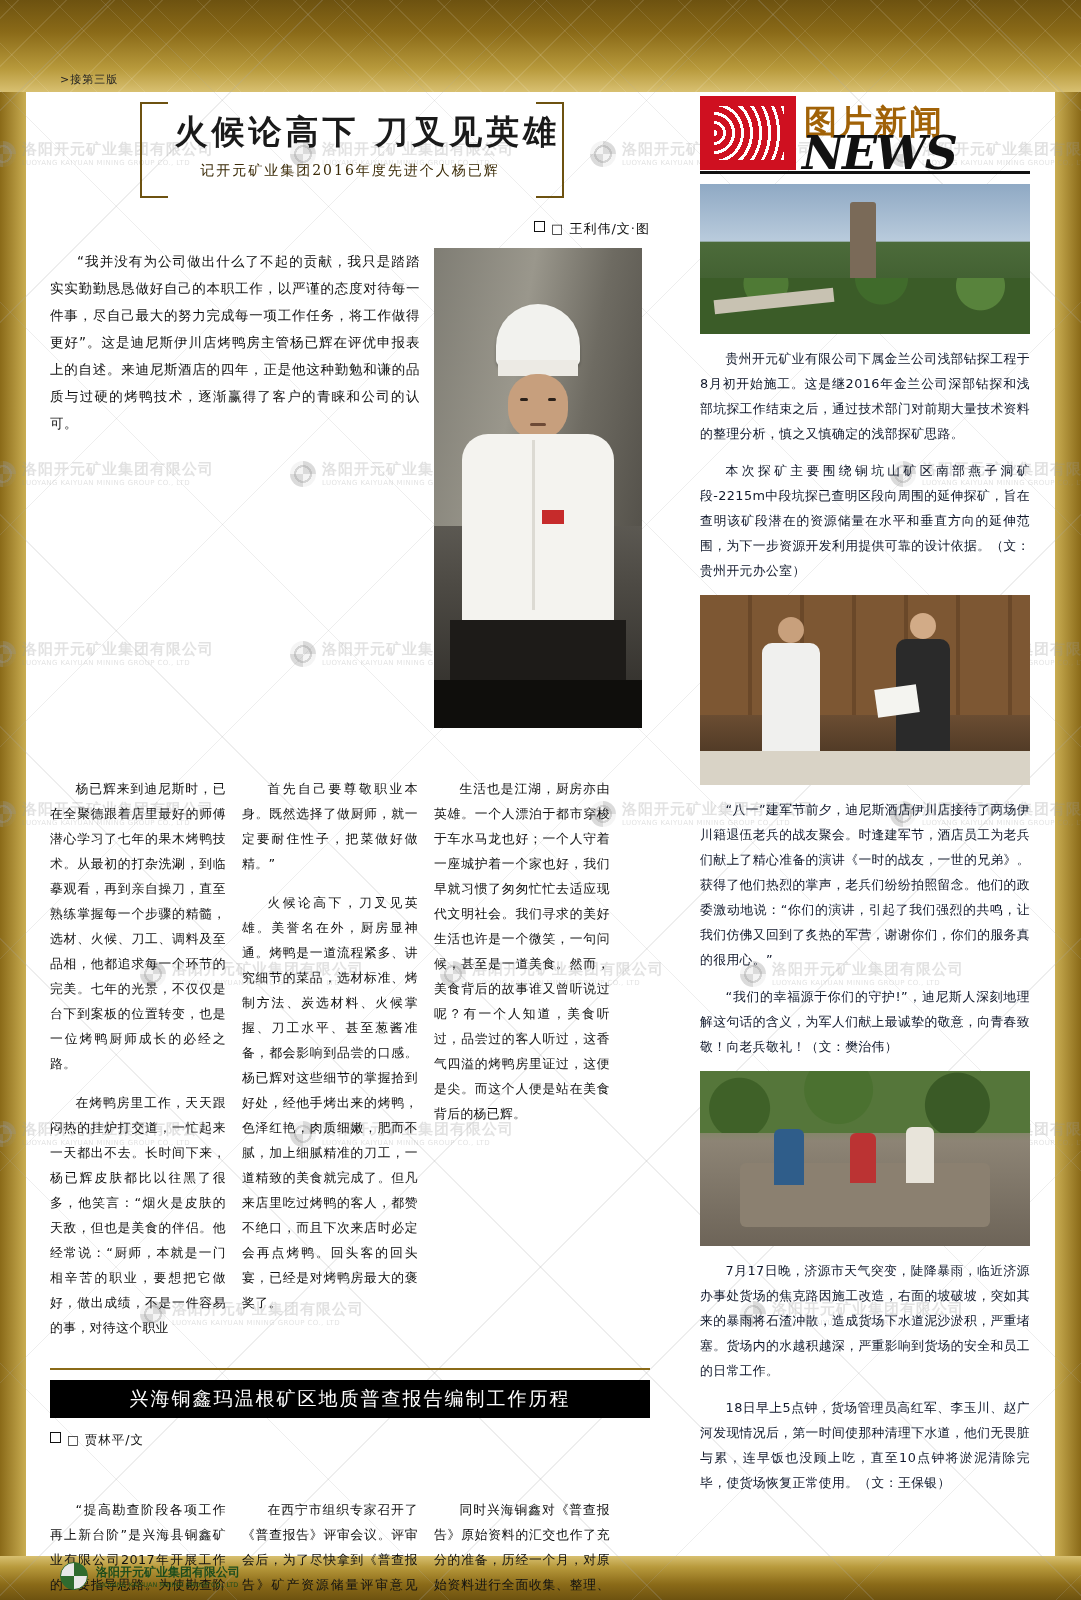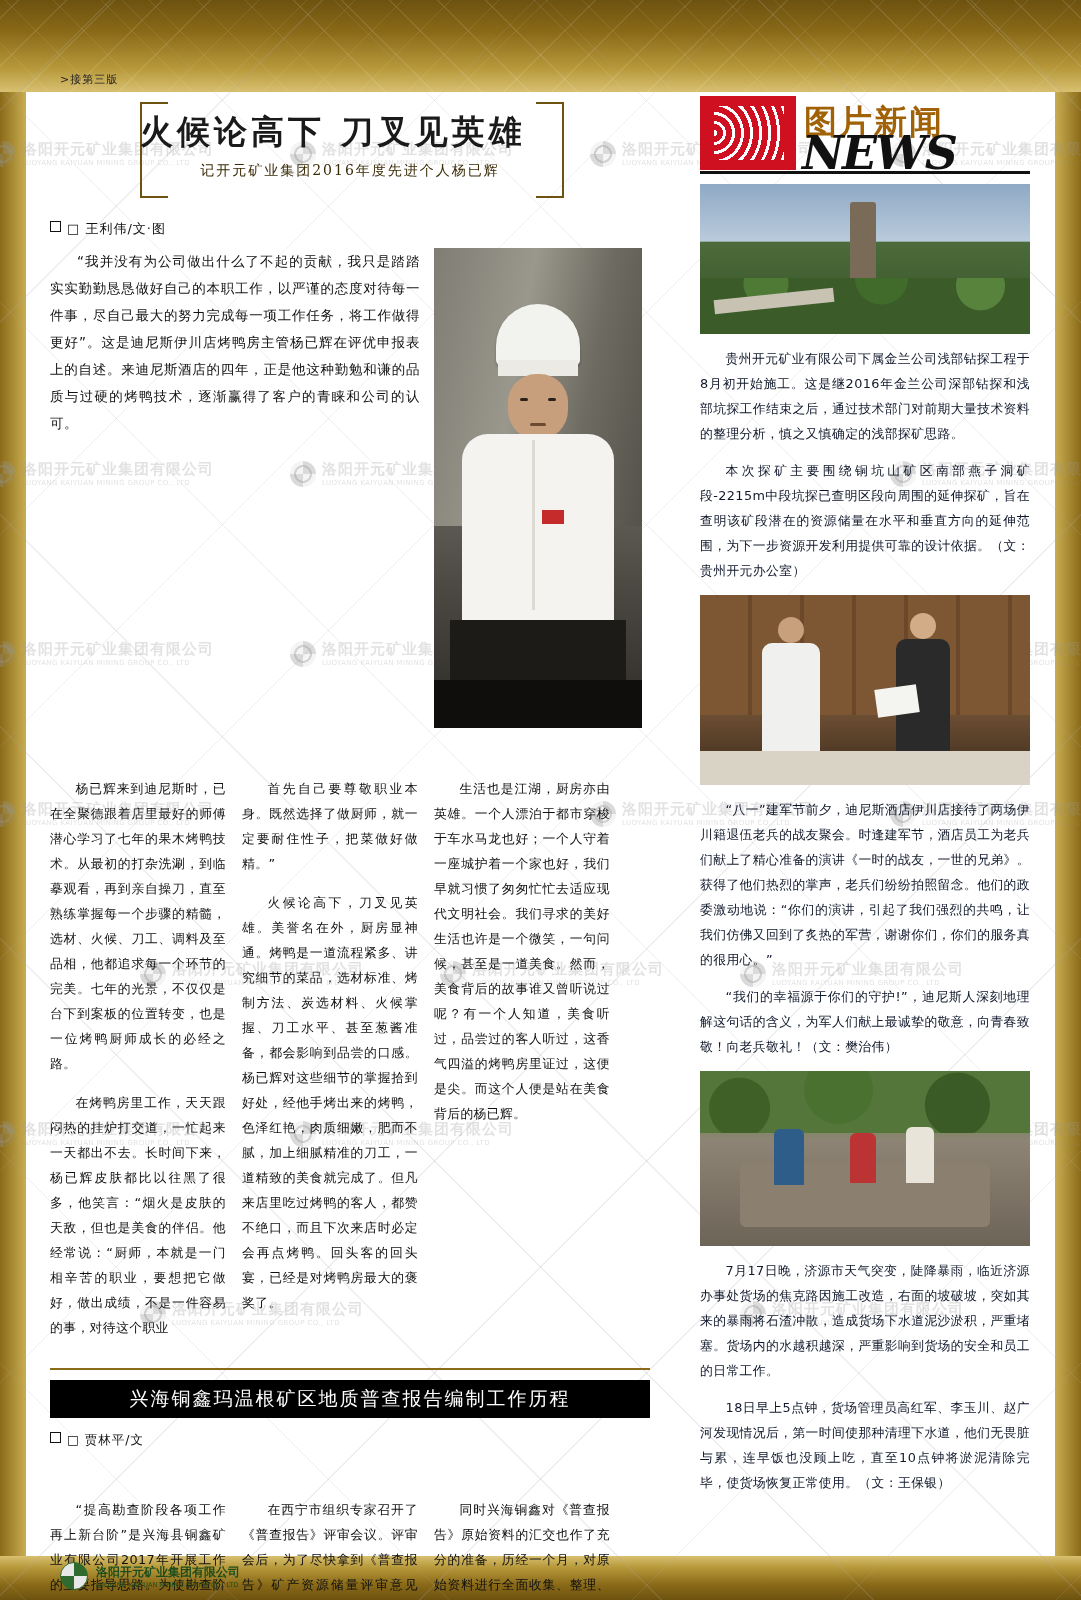--- a/index.html
+++ b/index.html
@@ -78,31 +78,31 @@
   }
   .hl-box:before,.hl-box:after{
     content:"";position:absolute;left:-2px;width:28px;height:2px;background:#6d5210;
   }
   .hl-box:before{top:0;}
   .hl-box:after{bottom:0;}
   .hl-box .cap2{position:absolute;right:-2px;width:28px;height:2px;background:#6d5210;}
   .hl-box .cap2.t{top:0;}
   .hl-box .cap2.b{bottom:0;}
   .hl-main{
-    position:absolute;left:90px;top:14px;width:420px;text-align:left;
+    position:absolute;left:90px;top:14px;width:420px;text-align:right;
     font-family:"DejaVu Serif","Liberation Serif",serif;
     font-size:33px;font-weight:700;color:#1a1a1a;letter-spacing:4px;
   }
   .hl-sub{
     position:absolute;left:90px;top:66px;width:420px;text-align:center;
     font-family:"DejaVu Serif","Liberation Serif",serif;
     font-size:14px;color:#3a2a06;letter-spacing:2px;
   }
   .byline{
-    width:600px;text-align:left;font-size:13px;color:#111;margin-top:4px;letter-spacing:1px;
+    width:600px;text-align:right;font-size:13px;color:#111;margin-top:4px;letter-spacing:1px;
   }
 
   
   .lead{
     font-size:13.5px;line-height:27px;color:#111;text-align:justify;letter-spacing:.6px;
     text-indent:2em;width:370px;
   }
   .lead-row{display:flex;gap:14px;margin-top:10px;}
   .chef-photo{
     width:208px;height:480px;flex:none;position:relative;overflow:hidden;

